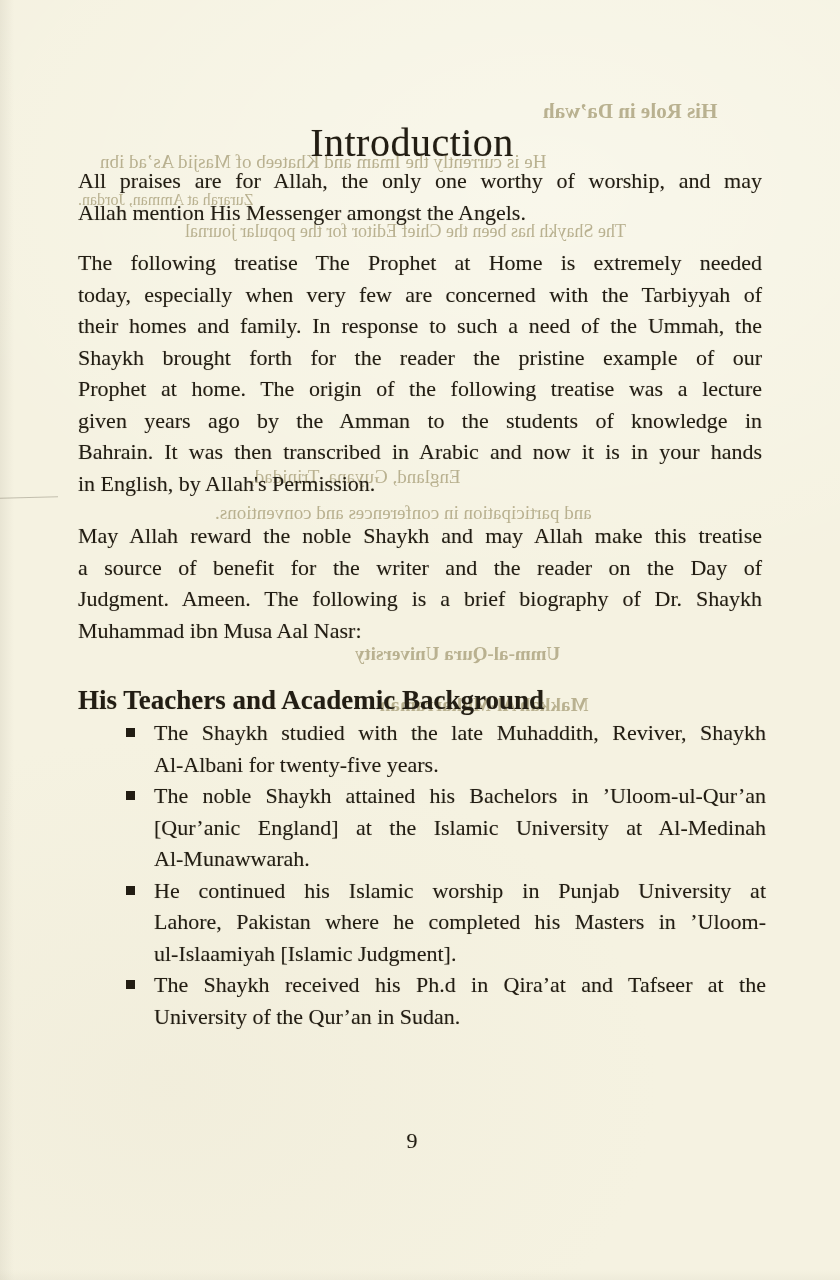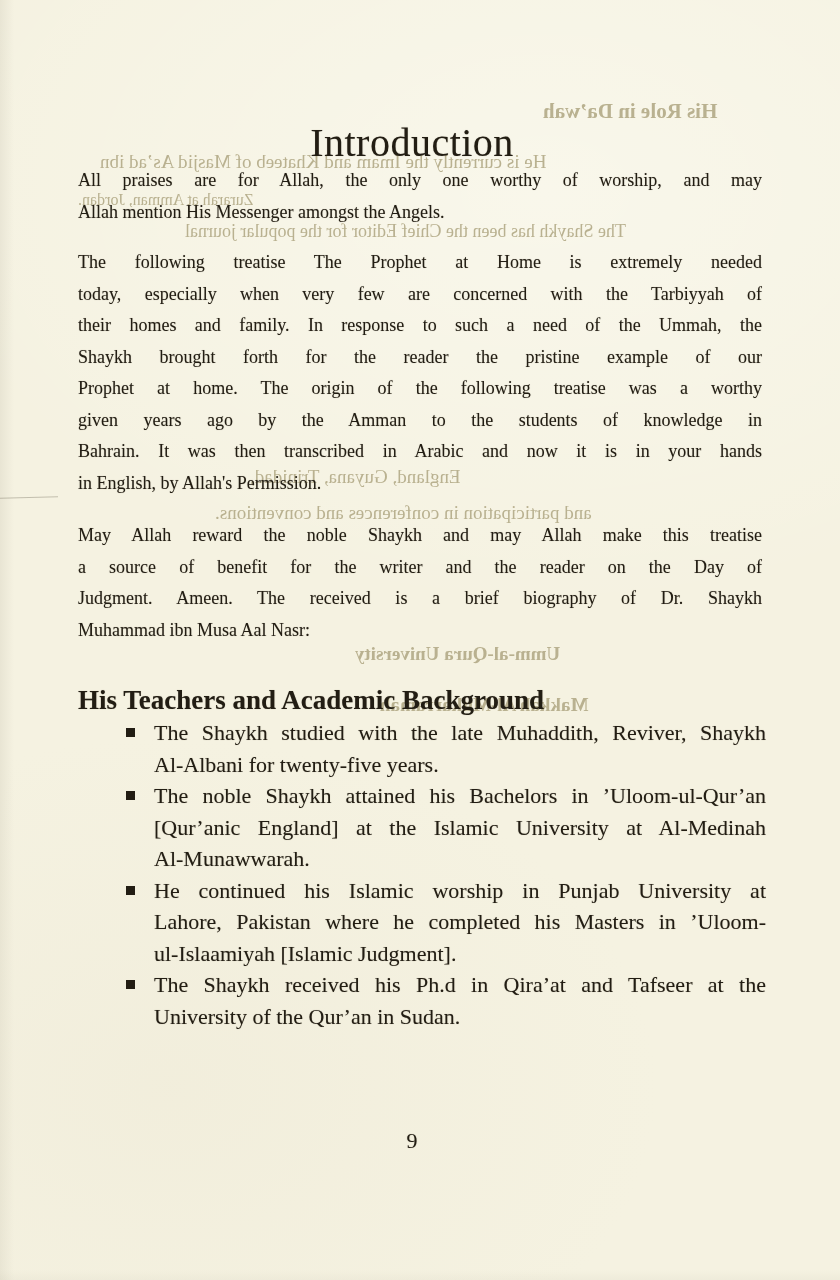--- a/index.html
+++ b/index.html
@@ -21,21 +21,21 @@
   .ink{ text-shadow:0 0 1px rgba(45,38,20,0.30); }
 
   .title{
     position:absolute;left:70px;top:96px;width:684px;
     font-size:40px;font-weight:normal;line-height:1;
     text-align:center;letter-spacing:0.5px;
   }
 
   .block{
     position:absolute;left:78px;width:684px;
-    font-size:18px;line-height:31.5px;
+    font-size:22px;line-height:31.5px;
   }
   .jline{ text-align:justify; text-align-last:justify; white-space:normal; }
   .jline.last{ text-align-last:left; }
 
   .heading{
     position:absolute;left:78px;top:664px;width:684px;
     font-size:27px;font-weight:bold;line-height:28px;
   }
 
   ul.blist{
@@ -89,30 +89,30 @@
   <div class="block ink" style="top:165px;">
       <div class="jline">All praises are for Allah, the only one worthy of worship, and may</div>
       <div class="jline last">Allah mention His Messenger amongst the Angels.</div>
     </div>
 
   <div class="block ink" style="top:247px;">
       <div class="jline">The following treatise The Prophet at Home is extremely needed</div>
       <div class="jline">today, especially when very few are concerned with the Tarbiyyah of</div>
       <div class="jline">their homes and family. In response to such a need of the Ummah, the</div>
       <div class="jline">Shaykh brought forth for the reader the pristine example of our</div>
-      <div class="jline">Prophet at home. The origin of the following treatise was a worthy</div>
+      <div class="jline">Prophet at home. The origin of the following treatise was a lecture</div>
       <div class="jline">given years ago by the Amman to the students of knowledge in</div>
       <div class="jline">Bahrain. It was then transcribed in Arabic and now it is in your hands</div>
       <div class="jline last">in English, by Allah's Permission.</div>
     </div>
 
   <div class="block ink" style="top:520px;">
       <div class="jline">May Allah reward the noble Shaykh and may Allah make this treatise</div>
       <div class="jline">a source of benefit for the writer and the reader on the Day of</div>
-      <div class="jline">Judgment. Ameen. The received is a brief biography of Dr. Shaykh</div>
+      <div class="jline">Judgment. Ameen. The following is a brief biography of Dr. Shaykh</div>
       <div class="jline last">Muhammad ibn Musa Aal Nasr:</div>
     </div>
 
   <h2 class="heading ink">His Teachers and Academic Background</h2>
 
   <ul class="blist ink">
     <li>
       <span class="bullet-sq"></span>
       <div>
           <div class="jline">The Shaykh studied with the late Muhaddith, Reviver, Shaykh</div>

